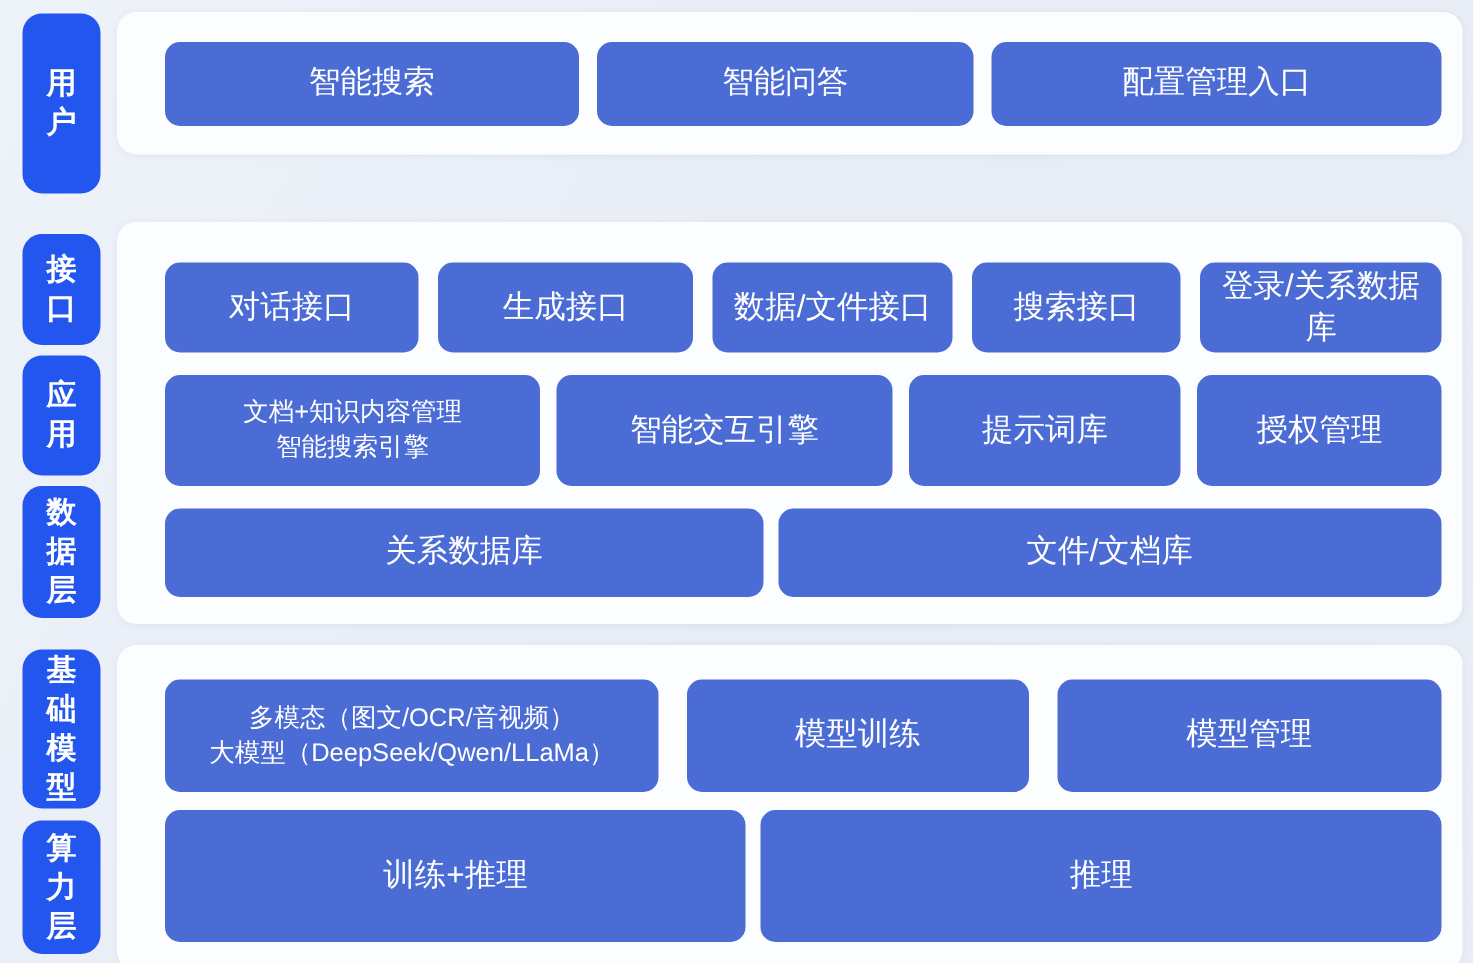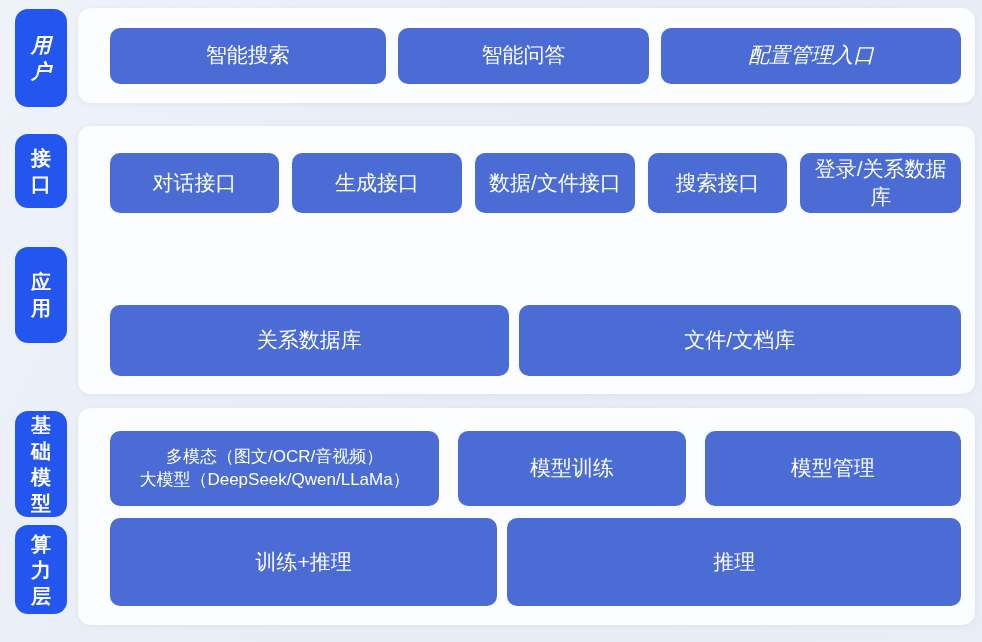--- a/index.html
+++ b/index.html
@@ -91,51 +91,61 @@
   }
   .box.small-text { font-size: 17px; }
 </style>
 </head>
 <body>
 
 <div class="page">
 
   <section class="band">
     <div class="label-col" style="padding-top:1px;">
-      <div class="layer-label" style="height:98px;font-style:italic;">
+      <div class="layer-label" style="height:120px;">
         <span>用户</span>
       </div>
     </div>
     <div class="panel panel-user">
       <div class="row" style="height:56px; gap:12px;">
         <div class="box" style="flex:275 1 0;">智能搜索</div>
         <div class="box" style="flex:250 1 0;">智能问答</div>
-        <div class="box" style="flex:300 1 0;font-style:italic;">配置管理入口</div>
+        <div class="box" style="flex:300 1 0;">配置管理入口</div>
       </div>
     </div>
   </section>
 
   <section class="band band-gap-sm">
     <div class="label-col" style="padding-top:8px; gap:7px;">
       <div class="layer-label" style="height:74px;">
         <span>接口</span>
       </div>
-      <div class="layer-label" style="height:96px;margin-top:32px;">
+      <div class="layer-label" style="height:80px;">
         <span>应用</span>
+      </div>
+      <div class="layer-label" style="height:88px;">
+        <span>数据层</span>
       </div>
     </div>
     <div class="panel panel-mid">
       <div class="row" style="height:60px; gap:13px;">
         <div class="box" style="flex:169 1 0;">对话接口</div>
         <div class="box" style="flex:170 1 0;">生成接口</div>
         <div class="box" style="flex:159 1 0;">数据/文件接口</div>
         <div class="box" style="flex:137 1 0;">搜索接口</div>
         <div class="box" style="flex:160 1 0;">登录/关系数据库</div>
       </div>
-      <div class="row" style="height:71px; gap:10px;">
+      <div class="row" style="height:74px; gap:11px;">
+        <div class="box small-text" style="flex:253 1 0;">文档+知识内容管理
+智能搜索引擎</div>
+        <div class="box" style="flex:225 1 0;">智能交互引擎</div>
+        <div class="box" style="flex:180 1 0;">提示词库</div>
+        <div class="box" style="flex:160 1 0;">授权管理</div>
+      </div>
+      <div class="row" style="height:59px; gap:10px;">
         <div class="box" style="flex:255 1 0;">关系数据库</div>
         <div class="box" style="flex:284 1 0;">文件/文档库</div>
       </div>
     </div>
   </section>
 
   <section class="band band-gap-lg">
     <div class="label-col" style="padding-top:3px; gap:8px;">
       <div class="layer-label" style="height:106px;">
         <span>基础模型</span>

